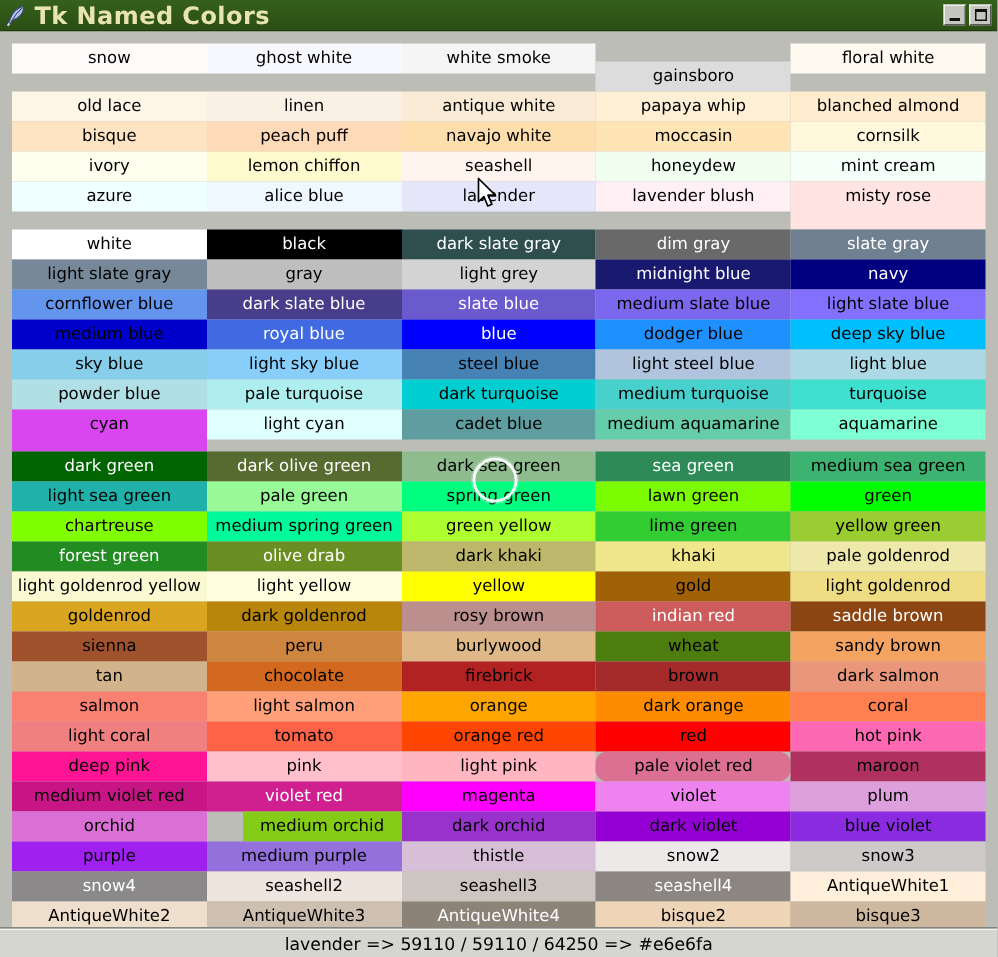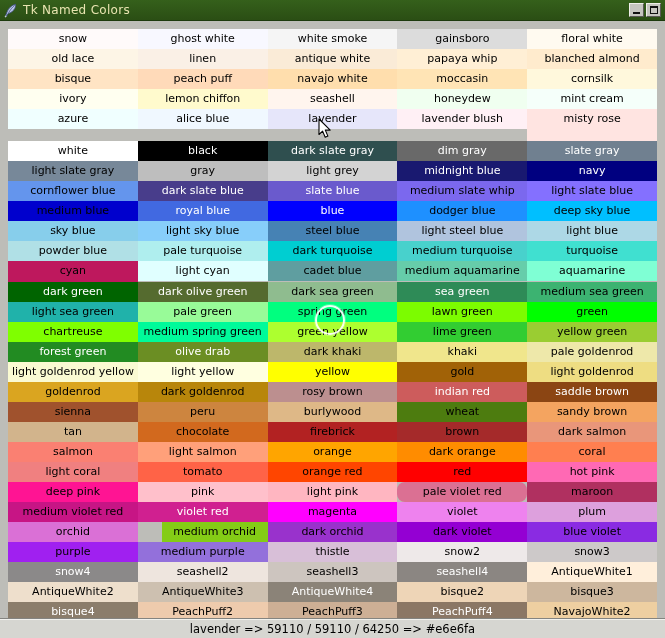--- a/index.html
+++ b/index.html
@@ -16,23 +16,24 @@
     height:21px;min-height:21px;
     background:#2d5016;
     background:linear-gradient(to bottom,#35601b 0%,#2b4e14 100%);
     display:flex;align-items:center;
     padding:0 2px 0 4px;
     border-bottom:1px solid #1d3a0d;
     box-sizing:border-box;
   }
   .tb-icon{width:14px;height:15px;margin-right:5px;flex:0 0 auto;position:relative;}
   .tb-title{
-    color:#e8e4b0;font-size:12px;line-height:13px;
+    color:#e8e4b0;font-size:16px;line-height:13px;
     letter-spacing:.3px;white-space:nowrap;flex:1 1 auto;
     font-family:"DejaVu Sans","Liberation Sans",sans-serif;
+    font-weight:bold;
   }
   .tb-buttons{display:flex;gap:2px;align-items:center;flex:0 0 auto;padding-right:2px;}
   .tb-btn{
     width:15px;height:14px;box-sizing:border-box;
     background:#c6c6c0;
     border-top:1px solid #efefe9;border-left:1px solid #efefe9;
     border-right:1px solid #5a5a55;border-bottom:1px solid #5a5a55;
     position:relative;display:flex;align-items:center;justify-content:center;
   }
   .tb-btn .min{width:7px;height:2px;background:#111;position:absolute;bottom:2px;left:3px;}
@@ -105,21 +106,21 @@
           <i class="max"></i>
         </span>
     </span>
   </div>
 
   <div class="workarea">
     <div class="grid" id="colorgrid">
         <div class="cell" style="background: rgb(255, 250, 250); color: rgb(0, 0, 0); height: 20px; line-height: 20px;">snow</div>
         <div class="cell" style="background: rgb(248, 248, 255); color: rgb(0, 0, 0); height: 20px; line-height: 20px;">ghost white</div>
         <div class="cell" style="background: rgb(245, 245, 245); color: rgb(0, 0, 0); height: 20px; line-height: 20px;">white smoke</div>
-        <div class="cell" style="background: rgb(220, 220, 220); color: rgb(0, 0, 0); height: 20px; line-height: 20px;">gainsboro</div>
+        <div class="cell" style="background: rgb(220, 220, 220); color: rgb(0, 0, 0); height: 20px; line-height: 20px; margin-top: 12px;">gainsboro</div>
         <div class="cell" style="background: rgb(255, 250, 240); color: rgb(0, 0, 0); height: 20px; line-height: 20px;">floral white</div>
         <div class="cell" style="background: rgb(253, 245, 230); color: rgb(0, 0, 0); height: 20px; line-height: 20px;">old lace</div>
         <div class="cell" style="background: rgb(250, 240, 230); color: rgb(0, 0, 0); height: 20px; line-height: 20px;">linen</div>
         <div class="cell" style="background: rgb(250, 235, 215); color: rgb(0, 0, 0); height: 20px; line-height: 20px;">antique white</div>
         <div class="cell" style="background: rgb(255, 239, 213); color: rgb(0, 0, 0); height: 20px; line-height: 20px;">papaya whip</div>
         <div class="cell" style="background: rgb(255, 235, 205); color: rgb(0, 0, 0); height: 20px; line-height: 20px;">blanched almond</div>
         <div class="cell" style="background: rgb(255, 228, 196); color: rgb(0, 0, 0); height: 20px; line-height: 20px;">bisque</div>
         <div class="cell" style="background: rgb(255, 218, 185); color: rgb(0, 0, 0); height: 20px; line-height: 20px;">peach puff</div>
         <div class="cell" style="background: rgb(255, 222, 173); color: rgb(0, 0, 0); height: 20px; line-height: 20px;">navajo white</div>
         <div class="cell" style="background: rgb(255, 228, 181); color: rgb(0, 0, 0); height: 20px; line-height: 20px;">moccasin</div>
@@ -140,38 +141,38 @@
         <div class="cell" style="background: rgb(105, 105, 105); color: rgb(255, 255, 255); height: 20px; line-height: 20px;">dim gray</div>
         <div class="cell" style="background: rgb(112, 128, 144); color: rgb(255, 255, 255); height: 20px; line-height: 20px;">slate gray</div>
         <div class="cell" style="background: rgb(119, 136, 153); color: rgb(0, 0, 0); height: 20px; line-height: 20px;">light slate gray</div>
         <div class="cell" style="background: rgb(190, 190, 190); color: rgb(0, 0, 0); height: 20px; line-height: 20px;">gray</div>
         <div class="cell" style="background: rgb(211, 211, 211); color: rgb(0, 0, 0); height: 20px; line-height: 20px;">light grey</div>
         <div class="cell" style="background: rgb(25, 25, 112); color: rgb(255, 255, 255); height: 20px; line-height: 20px;">midnight blue</div>
         <div class="cell" style="background: rgb(0, 0, 128); color: rgb(255, 255, 255); height: 20px; line-height: 20px;">navy</div>
         <div class="cell" style="background: rgb(100, 149, 237); color: rgb(0, 0, 0); height: 20px; line-height: 20px;">cornflower blue</div>
         <div class="cell" style="background: rgb(72, 61, 139); color: rgb(255, 255, 255); height: 20px; line-height: 20px;">dark slate blue</div>
         <div class="cell" style="background: rgb(106, 90, 205); color: rgb(255, 255, 255); height: 20px; line-height: 20px;">slate blue</div>
-        <div class="cell" style="background: rgb(123, 104, 238); color: rgb(0, 0, 0); height: 20px; line-height: 20px;">medium slate whip</div>
+        <div class="cell" style="background: rgb(123, 104, 238); color: rgb(0, 0, 0); height: 20px; line-height: 20px;">medium slate blue</div>
         <div class="cell" style="background: rgb(132, 112, 255); color: rgb(0, 0, 0); height: 20px; line-height: 20px;">light slate blue</div>
         <div class="cell" style="background: rgb(0, 0, 205); color: rgb(0, 0, 0); height: 20px; line-height: 20px;">medium blue</div>
         <div class="cell" style="background: rgb(65, 105, 225); color: rgb(255, 255, 255); height: 20px; line-height: 20px;">royal blue</div>
         <div class="cell" style="background: rgb(0, 0, 255); color: rgb(255, 255, 255); height: 20px; line-height: 20px;">blue</div>
         <div class="cell" style="background: rgb(30, 144, 255); color: rgb(0, 0, 0); height: 20px; line-height: 20px;">dodger blue</div>
         <div class="cell" style="background: rgb(0, 191, 255); color: rgb(0, 0, 0); height: 20px; line-height: 20px;">deep sky blue</div>
         <div class="cell" style="background: rgb(135, 206, 235); color: rgb(0, 0, 0); height: 20px; line-height: 20px;">sky blue</div>
         <div class="cell" style="background: rgb(135, 206, 250); color: rgb(0, 0, 0); height: 20px; line-height: 20px;">light sky blue</div>
         <div class="cell" style="background: rgb(70, 130, 180); color: rgb(0, 0, 0); height: 20px; line-height: 20px;">steel blue</div>
         <div class="cell" style="background: rgb(176, 196, 222); color: rgb(0, 0, 0); height: 20px; line-height: 20px;">light steel blue</div>
         <div class="cell" style="background: rgb(173, 216, 230); color: rgb(0, 0, 0); height: 20px; line-height: 20px;">light blue</div>
         <div class="cell" style="background: rgb(176, 224, 230); color: rgb(0, 0, 0); height: 20px; line-height: 20px;">powder blue</div>
         <div class="cell" style="background: rgb(175, 238, 238); color: rgb(0, 0, 0); height: 20px; line-height: 20px;">pale turquoise</div>
         <div class="cell" style="background: rgb(0, 206, 209); color: rgb(0, 0, 0); height: 20px; line-height: 20px;">dark turquoise</div>
         <div class="cell" style="background: rgb(72, 209, 204); color: rgb(0, 0, 0); height: 20px; line-height: 20px;">medium turquoise</div>
         <div class="cell" style="background: rgb(64, 224, 208); color: rgb(0, 0, 0); height: 20px; line-height: 20px;">turquoise</div>
-        <div class="cell" style="background: #be185d; color: rgb(0, 0, 0); height: 21px; line-height: 20px;">cyan</div>
+        <div class="cell" style="background: #d946ef; color: rgb(0, 0, 0); height: 28px; line-height: 20px;">cyan</div>
         <div class="cell" style="background: rgb(224, 255, 255); color: rgb(0, 0, 0); height: 20px; line-height: 20px;">light cyan</div>
         <div class="cell" style="background: rgb(95, 158, 160); color: rgb(0, 0, 0); height: 20px; line-height: 20px;">cadet blue</div>
         <div class="cell" style="background: rgb(102, 205, 170); color: rgb(0, 0, 0); height: 20px; line-height: 20px;">medium aquamarine</div>
         <div class="cell" style="background: rgb(127, 255, 212); color: rgb(0, 0, 0); height: 20px; line-height: 20px;">aquamarine</div>
         <div class="cell" style="background: rgb(0, 100, 0); color: rgb(255, 255, 255); height: 20px; line-height: 20px;">dark green</div>
         <div class="cell" style="background: rgb(85, 107, 47); color: rgb(255, 255, 255); height: 20px; line-height: 20px;">dark olive green</div>
         <div class="cell" style="background: rgb(143, 188, 143); color: rgb(0, 0, 0); height: 20px; line-height: 20px;">dark sea green</div>
         <div class="cell" style="background: rgb(46, 139, 87); color: rgb(255, 255, 255); height: 20px; line-height: 20px;">sea green</div>
         <div class="cell" style="background: rgb(60, 179, 113); color: rgb(0, 0, 0); height: 20px; line-height: 20px;">medium sea green</div>
         <div class="cell" style="background: rgb(32, 178, 170); color: rgb(0, 0, 0); height: 20px; line-height: 20px;">light sea green</div>

